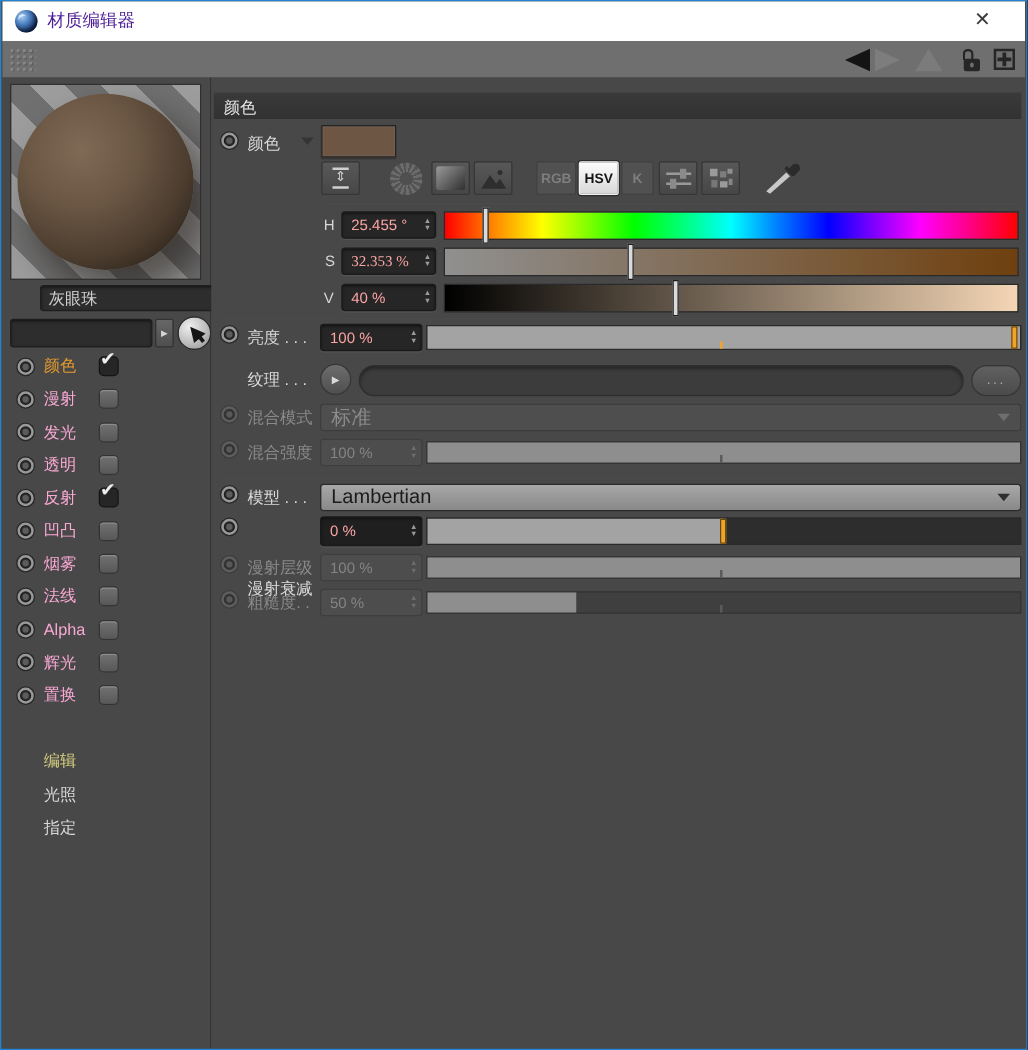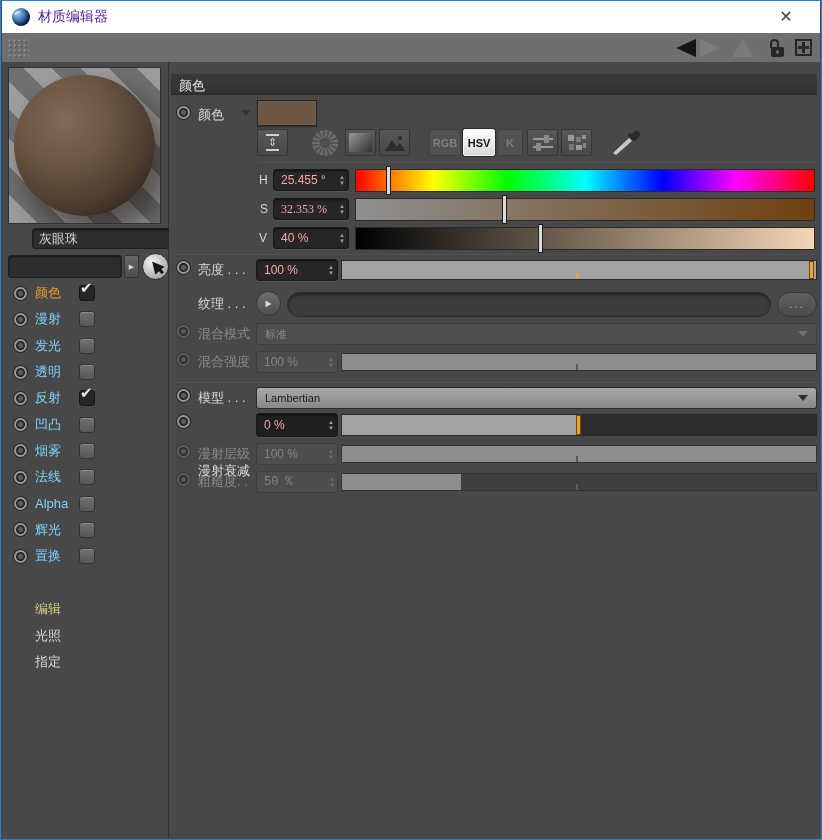--- a/index.html
+++ b/index.html
@@ -73,21 +73,21 @@
     transform:rotate(-40deg);}
   .cursor-glyph:after{ content:""; position:absolute; left:-1px; top:10px; width:3px; height:6px; background:#161616;}
 
   
   .channels{ position:absolute; left:0; top:218px; width:166px; }
   .chrow{ height:26.3px; display:flex; align-items:center; padding-left:12px; cursor:pointer; }
   .radio{ width:13px; height:13px; border-radius:50%; background:#2e2e2e; border:2px solid #989898;
     box-shadow:0 0 0 1px #262626, inset 0 0 0 1px #1d1d1d; position:relative; flex:none; cursor:pointer;}
   .radio:after{ content:""; position:absolute; left:2px; top:2px; width:5px; height:5px; border-radius:50%; background:#5c5c5c;}
   .radio.dim{ border-color:#636363; box-shadow:0 0 0 1px #3a3a3a; opacity:.8;}
-  .chrow .lab{ margin-left:8px; width:41px; font-size:13px; color:#7dd3fc; }
+  .chrow .lab{ margin-left:8px; width:41px; font-size:13px; color:#f9a8d4; }
   .chrow .lab.sel{ color:#e59a2e; }
   .cb{ width:14px; height:14px; border-radius:3px; margin-left:4px; position:relative; cursor:pointer;
     background:linear-gradient(#717171,#585858); box-shadow:inset 0 1px 0 #8d8d8d, 0 0 0 1px #333;
     color:transparent; font-size:15px; line-height:9px; text-align:left;}
   .cb.checked{ background:#262626; box-shadow:0 0 0 1px #141414; color:#ededed; }
   .cb.checked{ text-indent:0px; padding-top:0px; }
   .cb span{ position:relative; left:0px; top:-3px; }
   .pages{ position:absolute; left:0; top:534px; width:166px;}
   .pgrow{ height:26.5px; display:flex; align-items:center; padding-left:33px; font-size:13px; color:#d9d9d9; cursor:pointer;}
   .pgrow.hl{ color:#d5ce7f; }
@@ -134,21 +134,21 @@
   .horange{ position:absolute; top:0; bottom:0; width:5px; background:#f0a42e; border:1px solid #6b4a10;}
   .tick{ position:absolute; bottom:0; width:2px; height:6px; }
 
   .pill{ position:absolute; border-radius:13px; background:#3c3c3c; border:1px solid #2d2d2d;
     box-shadow:inset 0 2px 3px rgba(0,0,0,.4); cursor:pointer;}
   .pillbtn{ position:absolute; border-radius:13px; background:linear-gradient(#606060,#4b4b4b);
     border:1px solid #353535; color:#9cadbc; font-size:11px; letter-spacing:2px; text-align:center; cursor:pointer;}
   .circlebtn{ position:absolute; width:25px; height:25px; border-radius:50%;
     background:linear-gradient(#6d6d6d,#4f4f4f); border:1px solid #373737; color:#d8d8d8; font-size:8px;
     display:flex; align-items:center; justify-content:center; cursor:pointer;}
-  .dropdown{ position:absolute; height:22px; border-radius:3px; font-size:11px; display:flex; align-items:center;
+  .dropdown{ position:absolute; height:22px; border-radius:3px; font-size:16px; display:flex; align-items:center;
     padding:0 8px; cursor:pointer;}
   .dropdown.dim{ background:#4e4e4e; border:1px solid #3d3d3d; color:#8b8b8b;}
   .dropdown.lit{ background:linear-gradient(#a8a8a8,#888888); border:1px solid #2b2b2b; color:#1b1b1b;}
   .dd-arrow{ margin-left:auto; width:0; height:0; border-left:5px solid transparent; border-right:5px solid transparent;}
   .dropdown.dim .dd-arrow{ border-top:6px solid #6e6e6e;}
   .dropdown.lit .dd-arrow{ border-top:6px solid #2e2e2e;}
 
   svg{ display:block; }
 </style>
 </head>
@@ -416,21 +416,21 @@
           <i></i>
         </span>
     </div>
     <div class="slider" style="left:172px;top:383px;width:476px;height:18px;background:#3f3f3f;border-color:#333;">
       <div class="hfill" style="background: rgb(142, 142, 142); width: 100%;"></div>
       <div class="tick" style="background: rgb(90, 90, 90); left: calc(50% - 3px);"></div>
     </div>
 
     <div class="radio r-radio dim" style="left:8px;top:411px;"></div>
     <div class="row-label dim" style="left:29px;top:411px;">粗糙度. .</div>
-    <div class="vbox dim" style="left:87px;top:409px;width:82px;font-family:Liberation Mono, monospace;">
+    <div class="vbox dim" style="left:87px;top:409px;width:82px;">
       <span>50 %</span>
       <span class="spin">
           <i></i>
           <i></i>
         </span>
     </div>
     <div class="slider" style="left:172px;top:411px;width:476px;height:18px;background:#3f3f3f;border-color:#333;">
       <div class="hfill" style="background: rgb(142, 142, 142); width: 25%;"></div>
       <div class="tick" style="background: rgb(90, 90, 90); left: calc(50% - 3px);"></div>
     </div>

